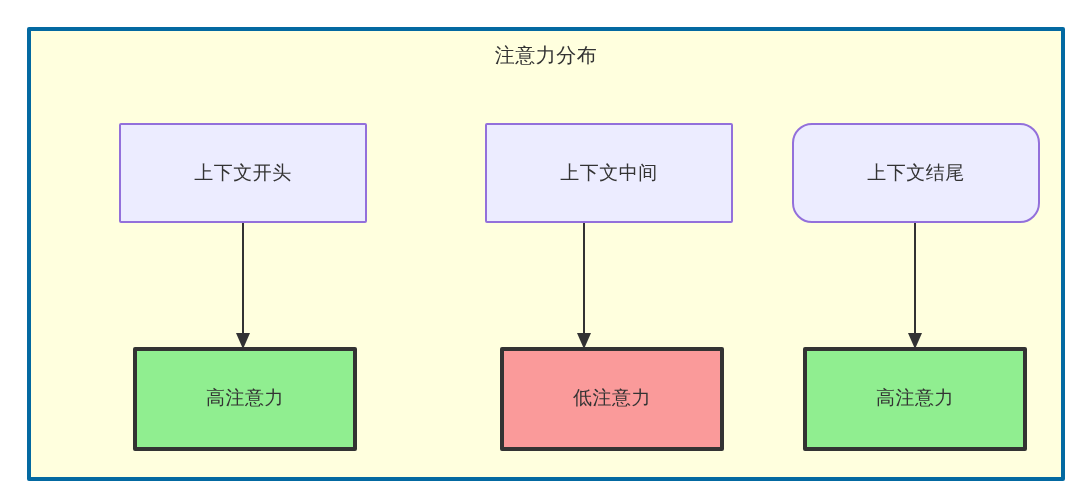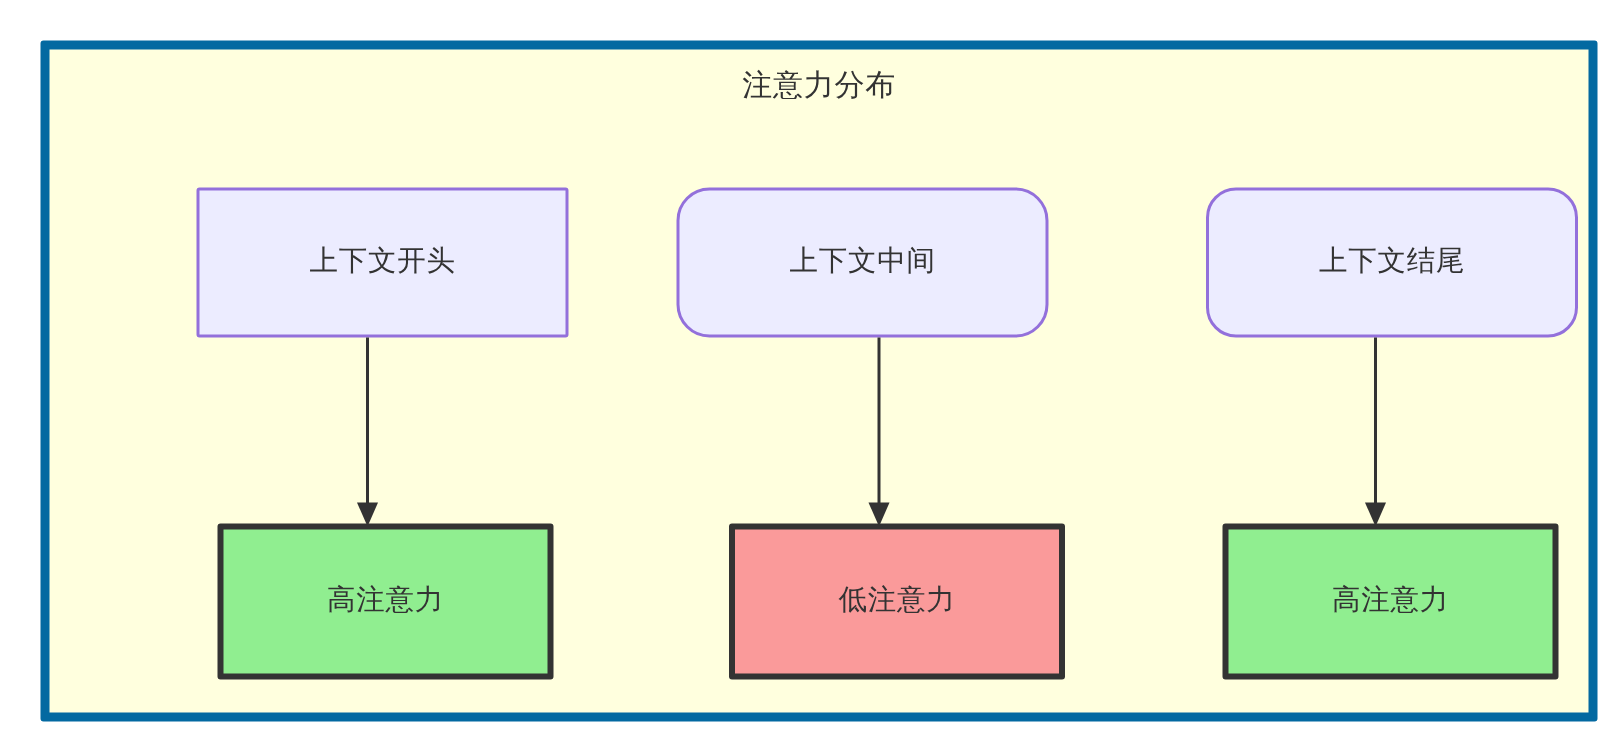--- a/index.html
+++ b/index.html
@@ -23,21 +23,21 @@
 
   
   .subgraph {
     position: absolute;
     left: 27px;
     top: 27px;
     width: 1038px;
     height: 454px;
     box-sizing: border-box;
     background: #ffffde;
-    border: 6px solid #0369a1;
+    border: 4px solid #0369a1;
     border-radius: 2px;
   }
 
   .subgraph-title {
     position: absolute;
     left: 0;
     top: 12px;
     width: 100%;
     text-align: center;
     font-size: 20px;
@@ -48,55 +48,54 @@
   }
 
   
   .node {
     position: absolute;
     box-sizing: border-box;
     display: flex;
     align-items: center;
     justify-content: center;
     text-align: center;
-    margin-left: 10px;
   }
 
   .node-label {
     font-size: 19px;
     line-height: 24px;
     color: #333333;
     white-space: nowrap;
     letter-spacing: 0.5px;
   }
 
   
   .node.context {
     width: 248px;
     height: 100px;
     top: 92px;
     background: #ececff;
     border: 2px solid #9370db;
     border-radius: 2px;
   }
   .node.context.col-0 { left: 88px; }
-  .node.context.col-1 { left: 408px; border-radius: 22px; }
+  .node.context.col-1 { left: 454px; }
   .node.context.col-2 { left: 761px; border-radius: 20px; }
 
   
   .node.attention {
     width: 224px;
     height: 104px;
     top: 316px;
     border: 4px solid #333333;
     border-radius: 2px;
     font-family: Liberation Mono, monospace;
   }
   .node.attention.col-0 { left: 102px; }
-  .node.attention.col-1 { left: 443px; }
+  .node.attention.col-1 { left: 469px; }
   .node.attention.col-2 { left: 772px; }
 
   .node.attention.high { background: #90ee90; }
   .node.attention.low  { background: #fa9a9a; }
 
   
   .edge {
     position: absolute;
     top: 192px;
     width: 16px;

